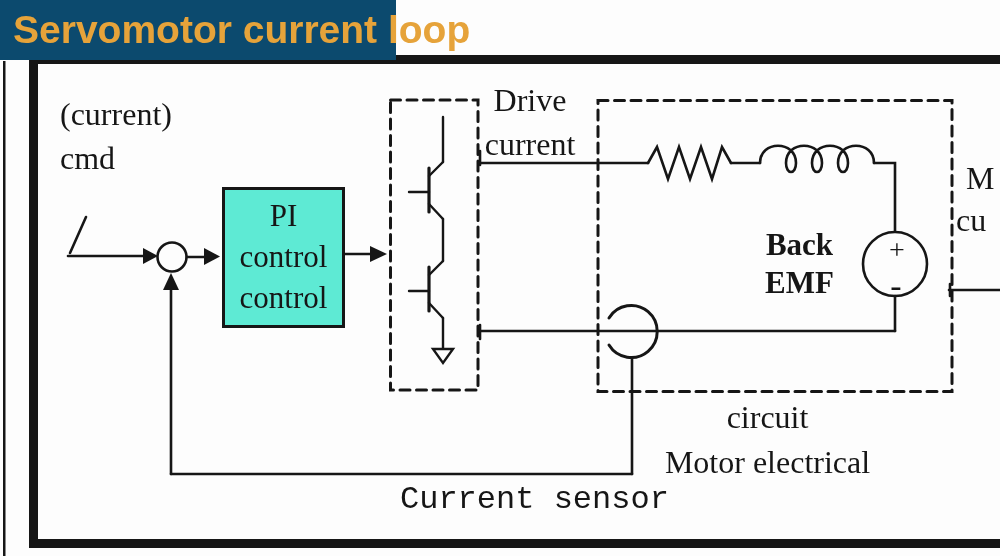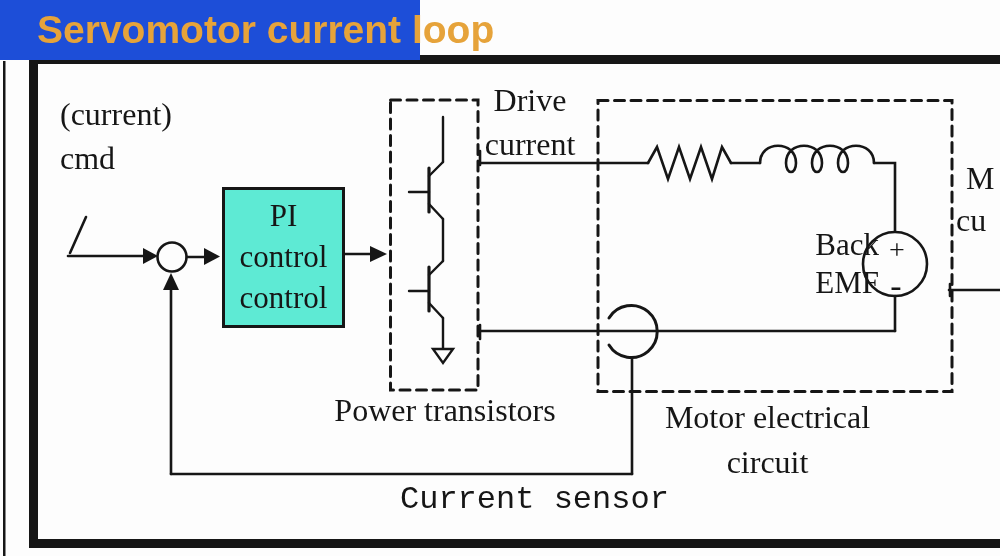--- a/index.html
+++ b/index.html
@@ -1,32 +1,32 @@
 <!DOCTYPE html>
 <html><head>
 <meta charset="utf-8">
 <style>
   html,body{margin:0;padding:0;}
   body{width:1000px;height:556px;overflow:hidden;background:#ffffff;
        font-family:"Liberation Serif", serif;}
   .stage{position:absolute;top:0;left:0;width:1000px;height:556px;overflow:hidden;background:#fdfdfd;}
   .linework{position:absolute;top:0;left:0;z-index:1;}
-  .banner{position:absolute;left:0;top:0;width:396px;height:60px;background:#1d4ed8;z-index:3;
-          display:flex;align-items:center;padding-left:24px;}
+  .banner{position:absolute;left:0;top:0;width:396px;height:60px;background:#0c4a6e;z-index:3;
+          display:flex;align-items:center;}
   .banner-title{font-family:"Liberation Sans", sans-serif;font-weight:bold;font-size:39px;
                 color:#e6a33a;padding-left:13px;letter-spacing:0px;white-space:nowrap;}
   .lbl{position:absolute;z-index:2;color:#161616;font-size:32px;line-height:44px;white-space:nowrap;}
   .lbl-torque{left:60px;top:92px;}
   .pi-box{position:absolute;z-index:2;left:222px;top:187px;width:117px;height:130px;
           border:3px solid #161616;background:#5eead4;text-align:center;
           font-size:31px;line-height:41px;color:#161616;padding-top:5px;}
   .lbl-drive{left:455px;top:70px;width:150px;text-align:center;line-height:44px;margin-top:8px;}
   .lbl-power{left:300px;top:388px;width:290px;text-align:center;}
   .lbl-motor{left:650px;top:395px;width:235px;text-align:center;line-height:45px;}
-  .lbl-backemf{left:784px;top:226px;width:95px;text-align:right;line-height:38px;font-size:31px;}
+  .lbl-backemf{left:752px;top:226px;width:95px;text-align:center;line-height:38px;font-size:31px;font-weight:bold;}
   .lbl-sensor{left:400px;top:478px;width:225px;text-align:center;font-family:Liberation Mono, monospace;}
   .lbl-mcur1{left:966px;top:156px;}
   .lbl-mcur2{left:956px;top:198px;}
   .emf-sign{position:absolute;z-index:2;color:#161616;font-size:28px;line-height:28px;
             transform:translate(-50%,-50%);}
   .emf-plus{left:897px;top:250px;}
   .emf-minus{left:896px;top:286px;font-size:34px;}
 </style>
 </head>
 <body>
@@ -124,25 +124,24 @@
     <div>PI</div>
     <div>control</div>
     <div>control</div>
   </div>
 
   <div class="lbl lbl-drive">
     <div>Drive</div>
     <div>current</div>
   </div>
 
-  <div class="lbl lbl-power">Power transistors</div>
 
   <div class="lbl lbl-motor">
+    <div>circuit</div>
     <div>Motor electrical</div>
-    <div>circuit</div>
   </div>
 
   <div class="lbl lbl-backemf">
     <div>Back</div>
     <div>EMF</div>
   </div>
 
   <span class="emf-sign emf-plus">+</span>
   <span class="emf-sign emf-minus">-</span>
 

